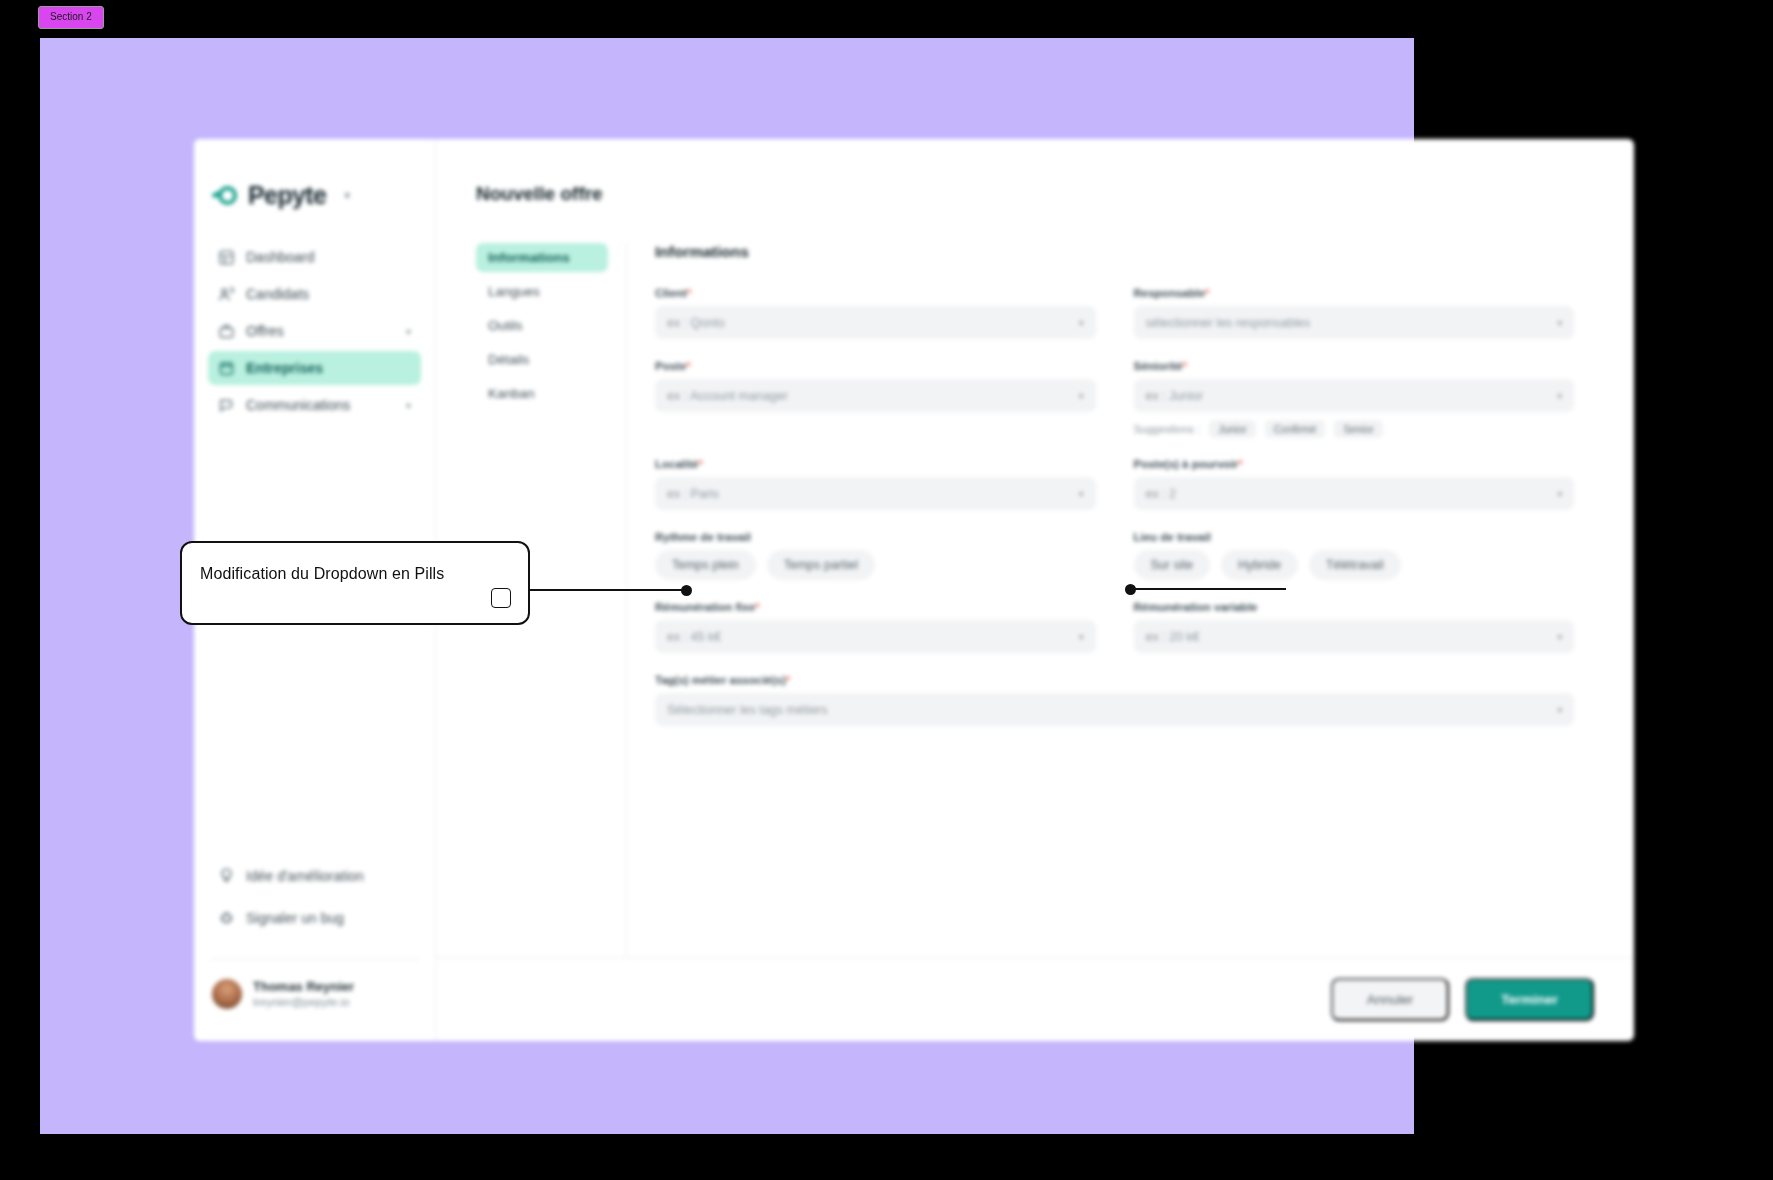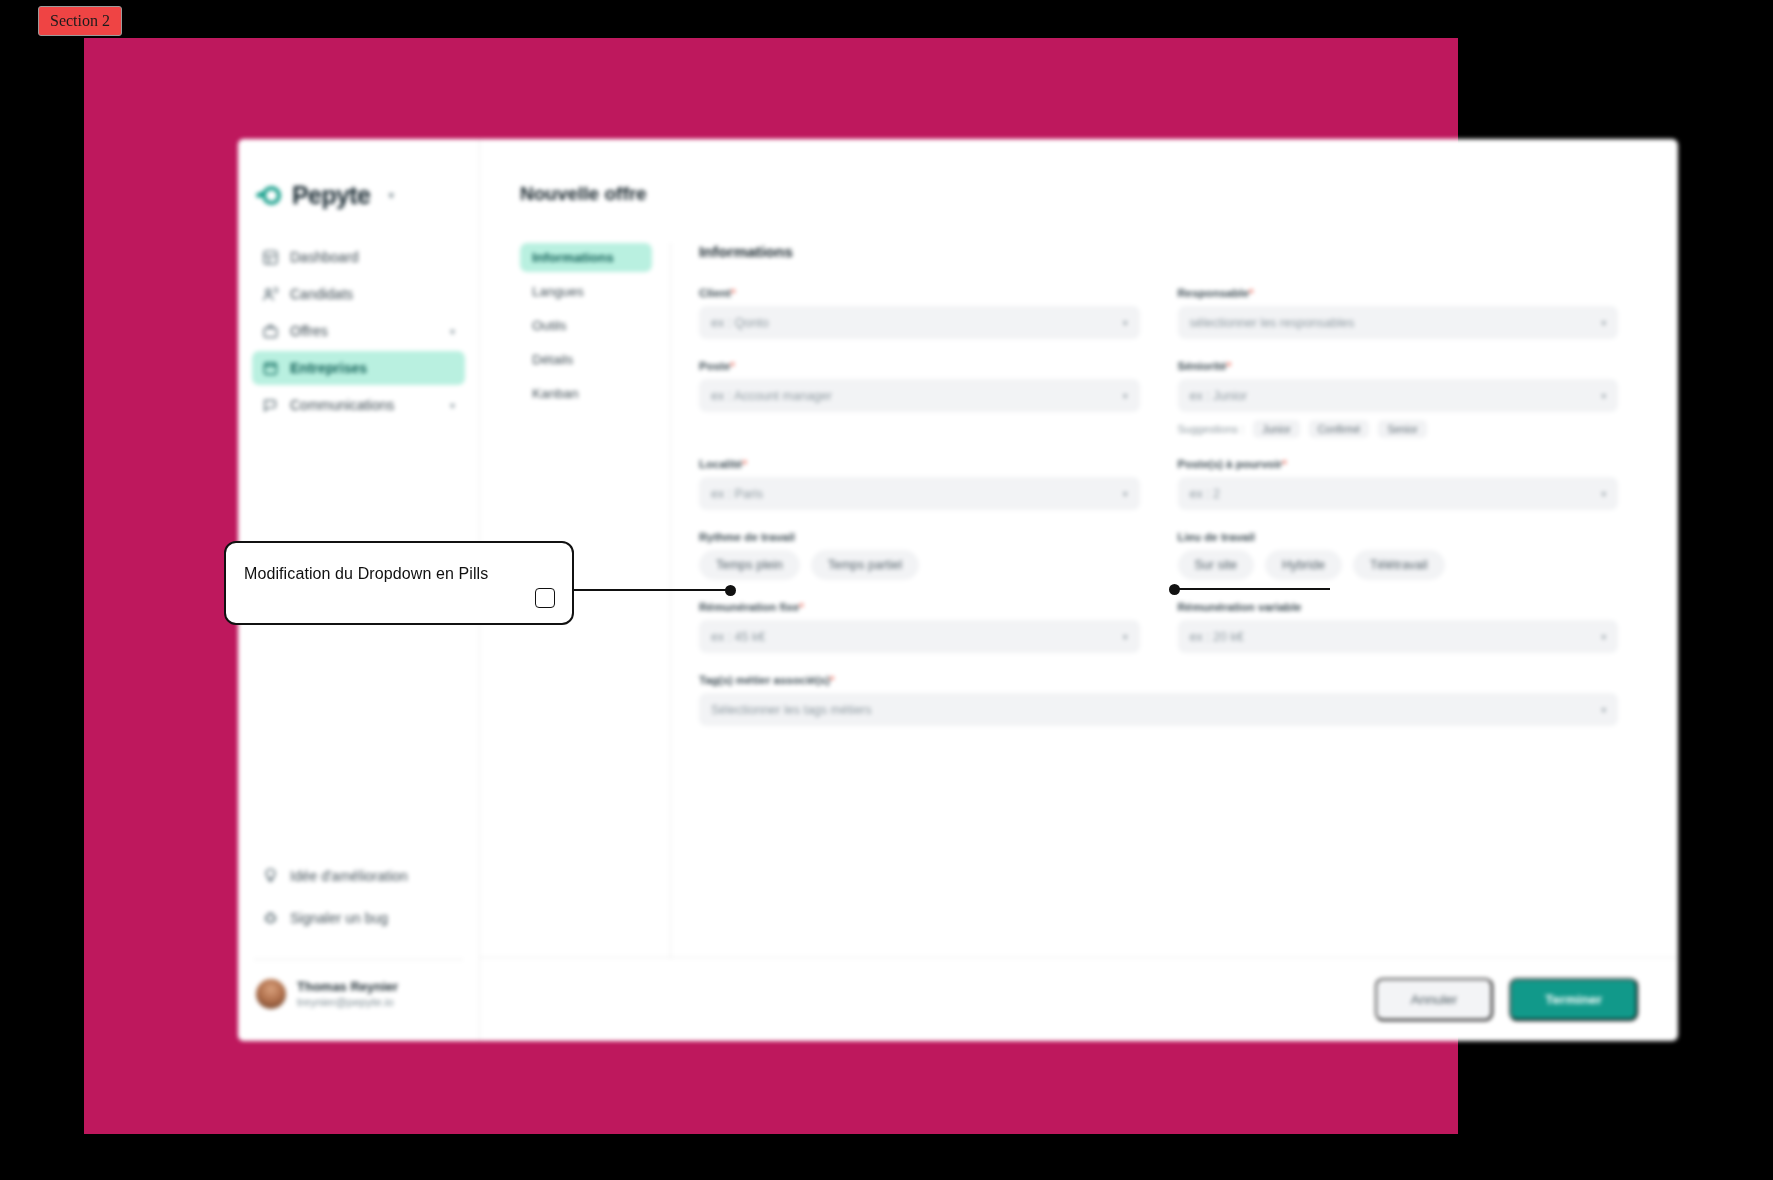--- a/index.html
+++ b/index.html
@@ -8,32 +8,30 @@
     background: #000000;
     font-family: "Liberation Sans", sans-serif;
     overflow: hidden;
   }
 
   
   #canvas { position: relative; width: 1773px; height: 1180px; background: #000; }
 
   #section-tag {
     position: absolute; left: 38px; top: 6px;
-    background: #ef4444; border: 1px solid #9b9b9b;
+    background: #d946ef; border: 1px solid #9b9b9b;
     border-radius: 3px; padding: 4px 11px;
-    font-size: 16px; color: #1b1b1b; line-height: 1.25;
+    font-size: 10px; color: #1b1b1b; line-height: 1.25;
     z-index: 60;
-    font-family: Liberation Serif, serif;
   }
 
   #frame {
     position: absolute; left: 40px; top: 38px;
     width: 1374px; height: 1096px;
-    background: #be185d;
-    margin-left: 44px;
+    background: #c4b5fd;
   }
 
   
   #app {
     position: absolute; left: 154px; top: 101px;
     width: 1440px; height: 902px;
     background: #ffffff;
     border-radius: 6px;
     overflow: hidden;
     display: flex;

